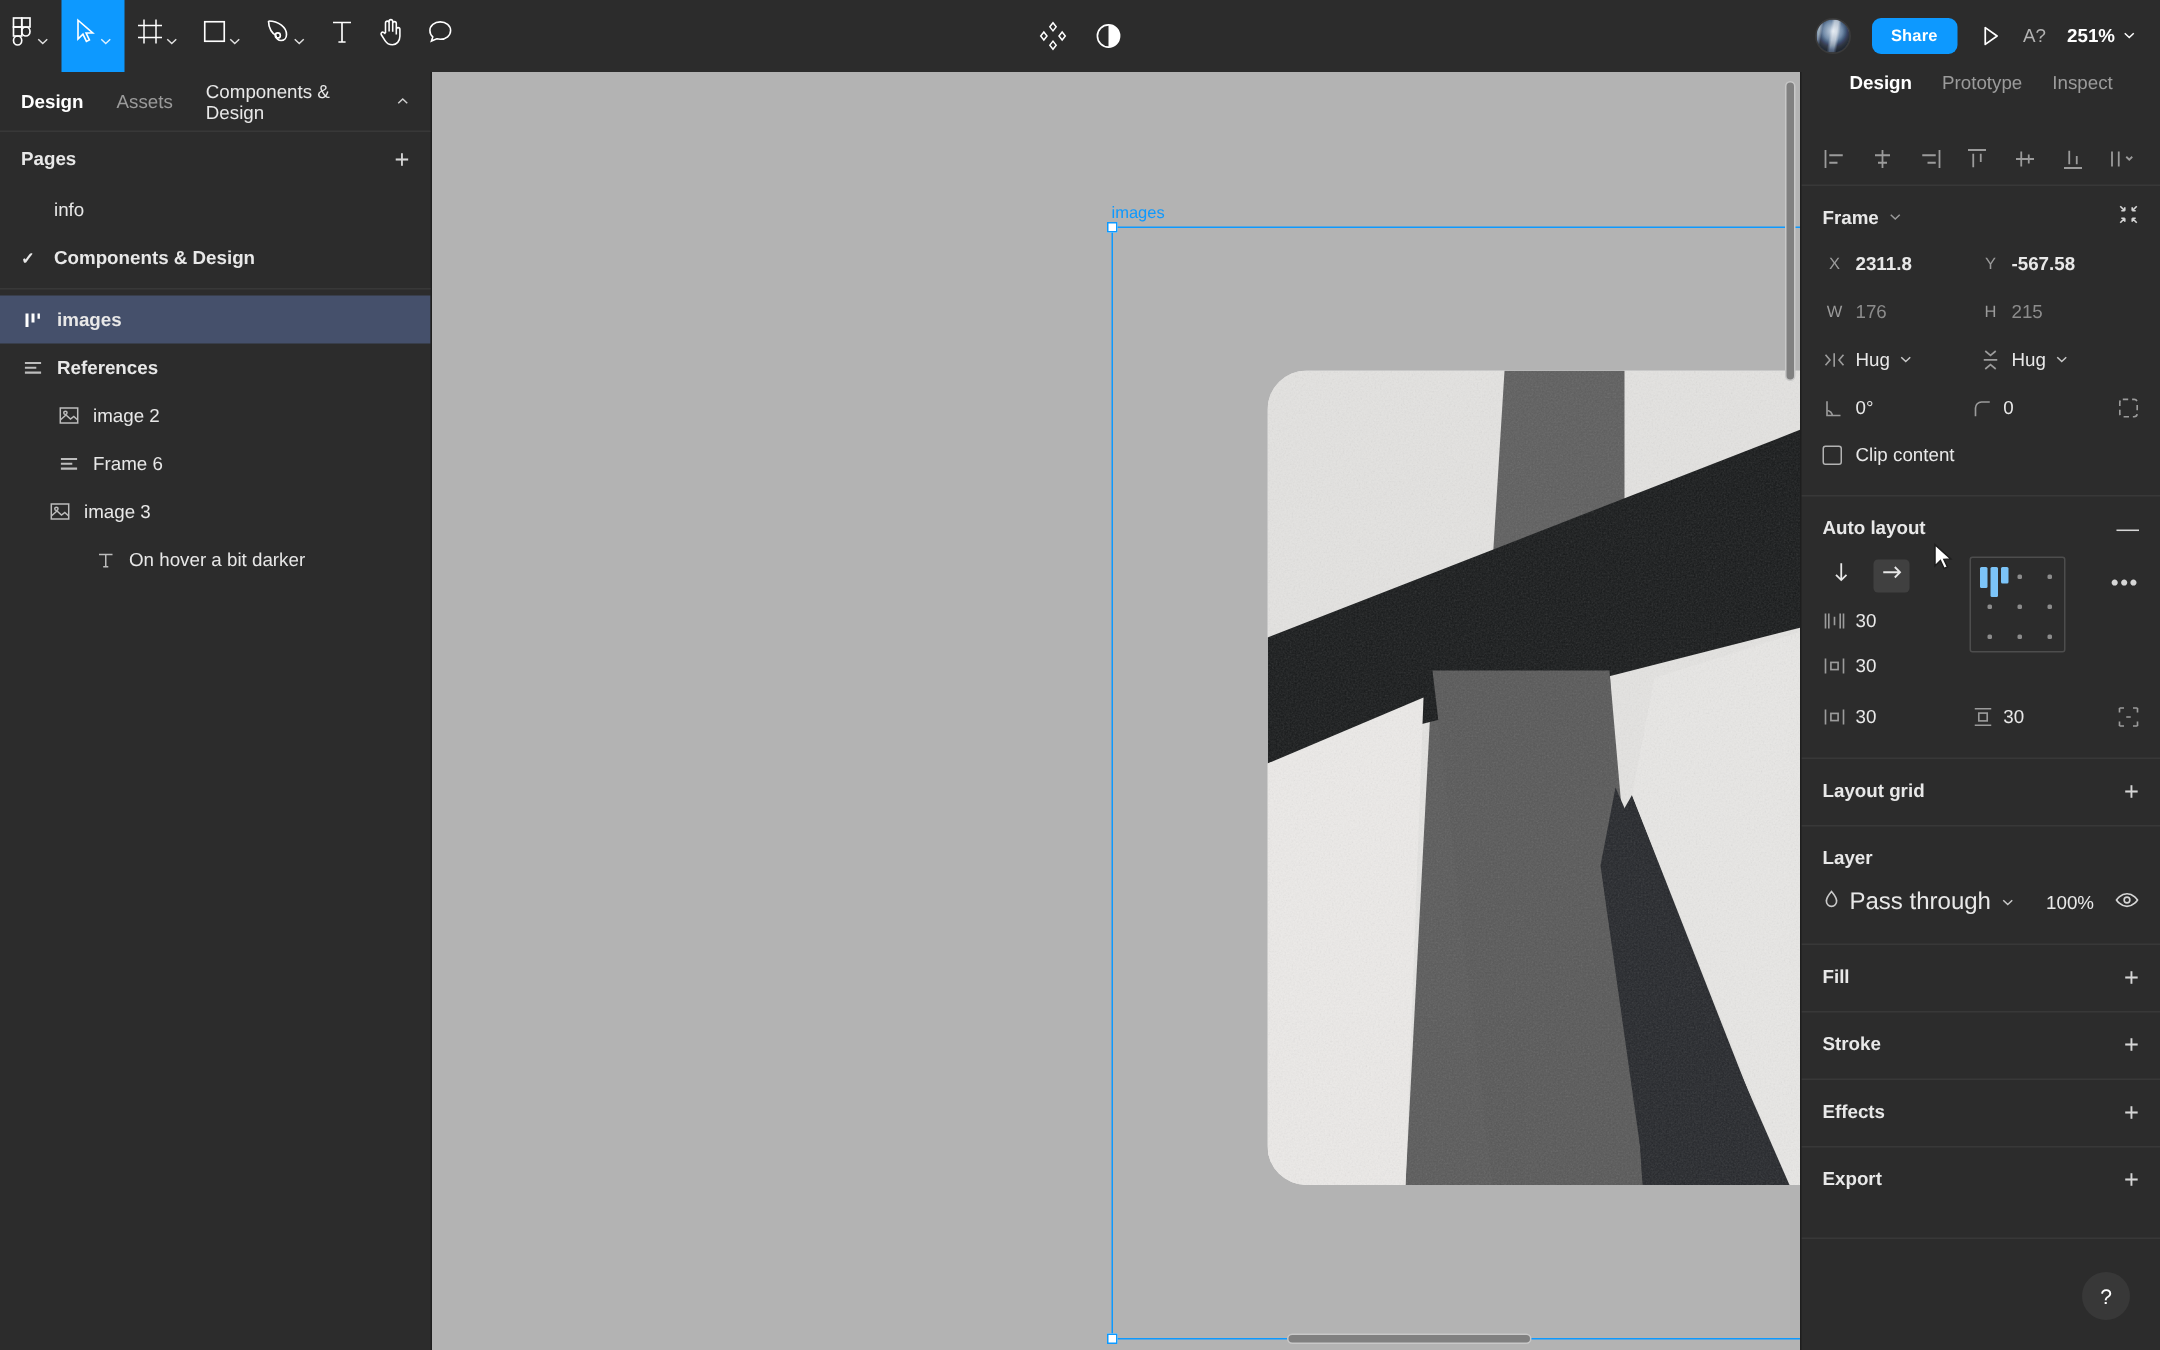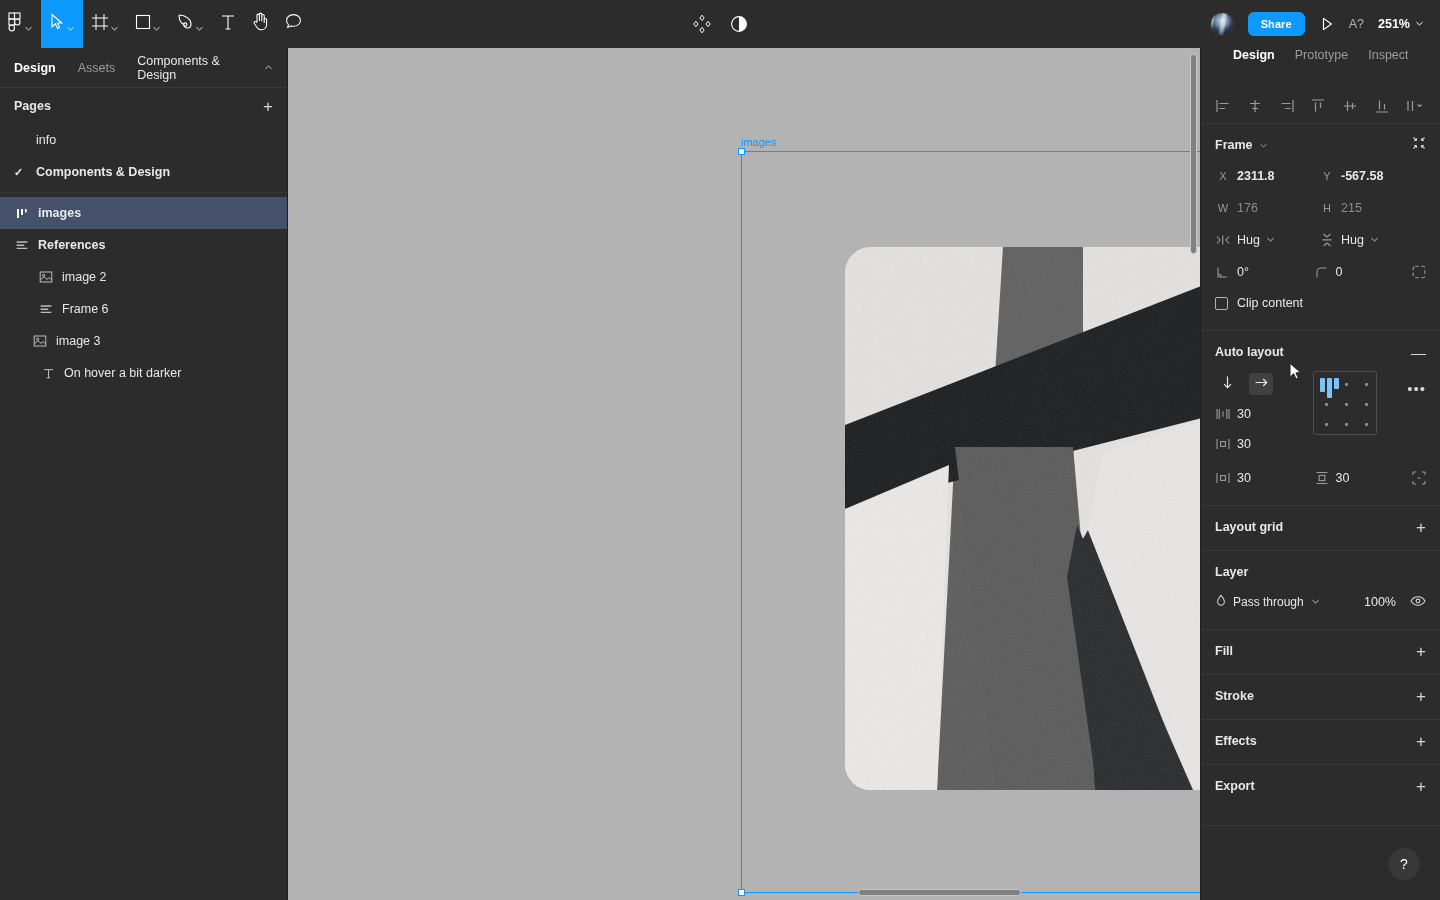--- a/index.html
+++ b/index.html
@@ -189,21 +189,21 @@
   .al-grid {
     width: 64px; height: 64px; border: 1px solid #4d4d4d; border-radius: 2px;
     position: relative; margin-left: 2px; margin-top: 4px; background: #2c2c2c;
   }
   .al-dot { position: absolute; width: 3px; height: 3px; background: #8c8c8c; border-radius: 1px; }
   .al-bar { position: absolute; background: #7cc4f8; border-radius: 1px; }
   .al-dots3 { margin-left: auto; color: #d6d6d6; font-size: 15px; letter-spacing: 1px; line-height: 1; margin-top: 14px; }
   .al-num-row { display: flex; height: 30px; }
 
   .layer-row2 { display: flex; align-items: center; height: 30px; gap: 0; }
-  .blend { display:flex; align-items:center; gap: 7px; font-size: 12px; color: #e8e8e8; }
+  .blend { display:flex; align-items:center; gap: 7px; font-size: 16px; color: #e8e8e8; }
   .opacity { font-size: 12.5px; color: #e8e8e8; margin-left: auto; margin-right: 14px; }
   .eye { color: #d6d6d6; }
 
   
   .help-btn {
     position: absolute; right: 20px; bottom: 20px;
     width: 32px; height: 32px; border-radius: 50%;
     background: #383838; color: #ffffff;
     display: flex; align-items: center; justify-content: center;
     font-size: 14px; cursor: default;
@@ -432,21 +432,21 @@
           <span class="lr-icon">
             <svg width="14" height="14" viewBox="0 0 14 14" stroke="currentColor" stroke-width="1" fill="none">
               <rect x="1.2" y="2" width="11.6" height="10"></rect>
                 <circle cx="4.6" cy="5.2" r="1.1"></circle>
                 <path d="M1.2 10 5 6.6 8 9.4l2.2-1.8 2.6 2.4"></path>
             </svg>
           </span>
           <span class="lr-label">image 3</span>
         </div>
 
-        <div class="layer-row" style="padding-left:40px">
+        <div class="layer-row" style="padding-left:62px">
           <span class="lr-icon">
             <svg width="13" height="13" viewBox="0 0 13 13" stroke="currentColor" stroke-width="1" fill="none">
               <path d="M2 2.6h9M6.5 2.6v8.2M4.8 10.8h3.4"></path>
             </svg>
           </span>
           <span class="lr-label">On hover a bit darker</span>
         </div>
 
       </div>
     </div>

